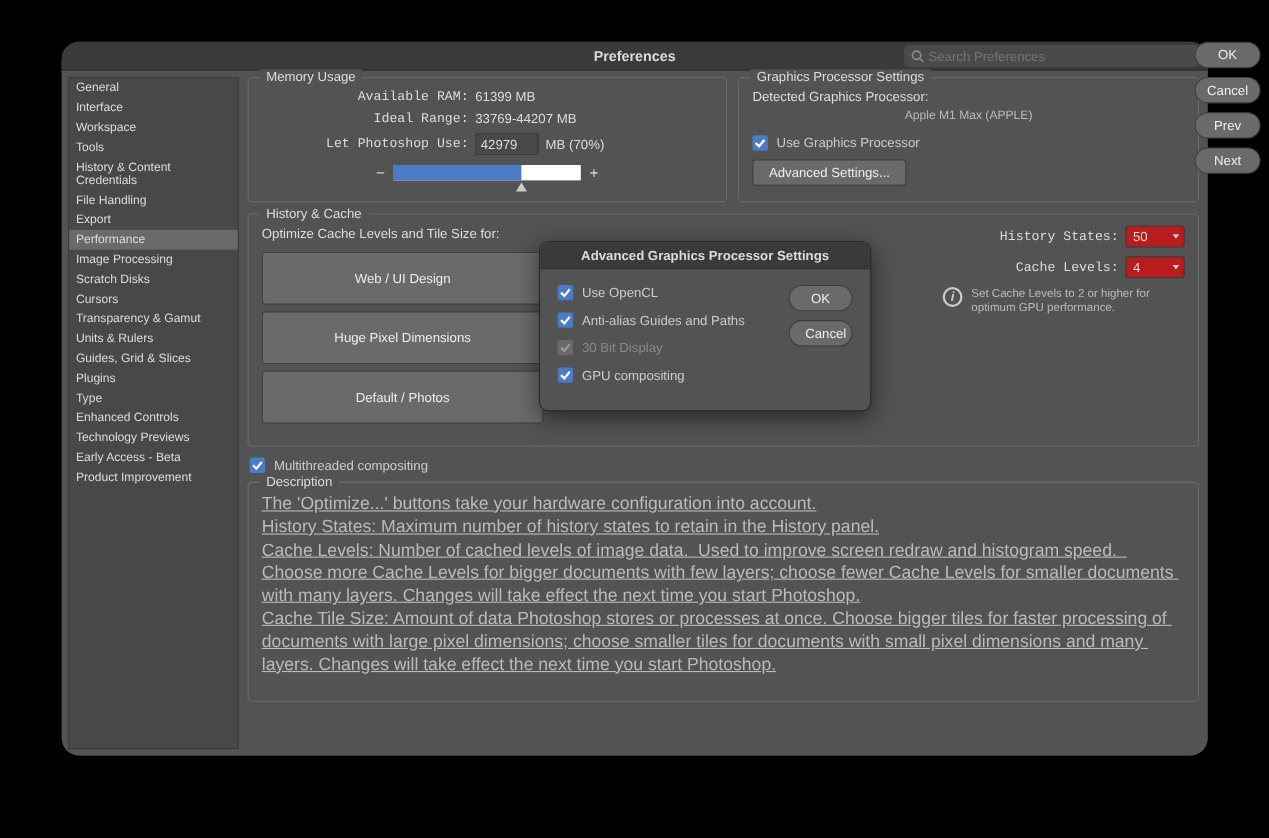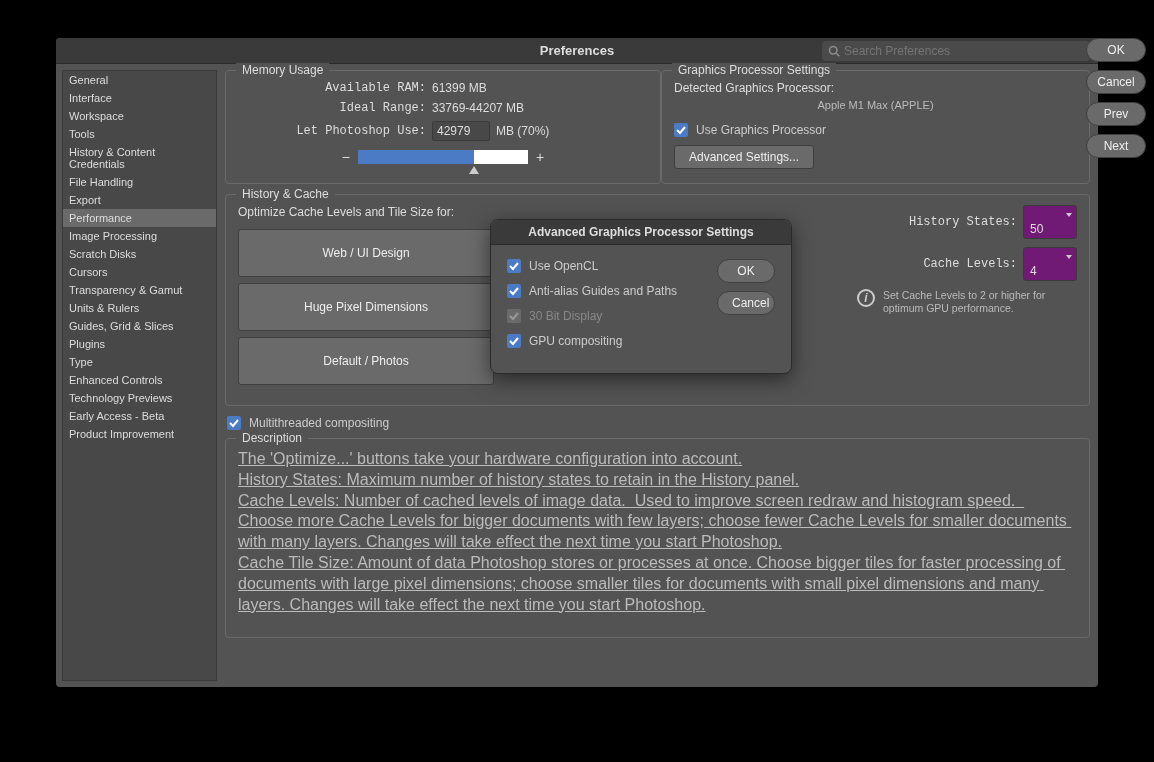--- a/index.html
+++ b/index.html
@@ -12,21 +12,21 @@
   height: 762px;
   position: relative;
 }
 .window {
   position: absolute;
   left: 56px;
   top: 38px;
   width: 1042px;
   height: 649px;
   background: #535353;
-  border-radius: 4px;
+  border-radius: 16px;
   overflow: hidden;
 }
 .titlebar {
   height: 26px;
   background: #3a3a3a;
   display: flex;
   align-items: center;
   justify-content: center;
   position: relative;
   border-bottom: 1px solid #2a2a2a;
@@ -157,20 +157,21 @@
   top: 16px;
   width: 0;
   height: 0;
   border-left: 5px solid transparent;
   border-right: 5px solid transparent;
   border-bottom: 8px solid #ccc;
   transform: translateX(-5px);
 }
 .groups {
   display: flex;
+  gap: 10px;
 }
 .mem-group { width: 436px; }
 .gpu-group { flex: 1; }
 .checkbox-row {
   display: flex;
   align-items: center;
   margin-bottom: 8px;
 }
 .checkbox {
   width: 14px;
@@ -222,24 +223,24 @@
   text-align: center;
   padding: 4px 0;
 }
 .hc-row {
   display: flex;
   align-items: flex-start;
 }
 .hc-left { flex: 1; }
 .hc-right { width: 220px; }
 .select {
-  background: #701a75;
+  background: #b91c1c;
   border: 1px solid #3a3a3a;
   color: #ddd;
-  padding: 16px 16px 2px 6px;
+  padding: 2px 16px 2px 6px;
   border-radius: 3px;
   font-size: 12px;
   width: 54px;
   position: relative;
   display: inline-block;
 }
 .select::after {
   content: '';
   position: absolute;
   right: 4px;

